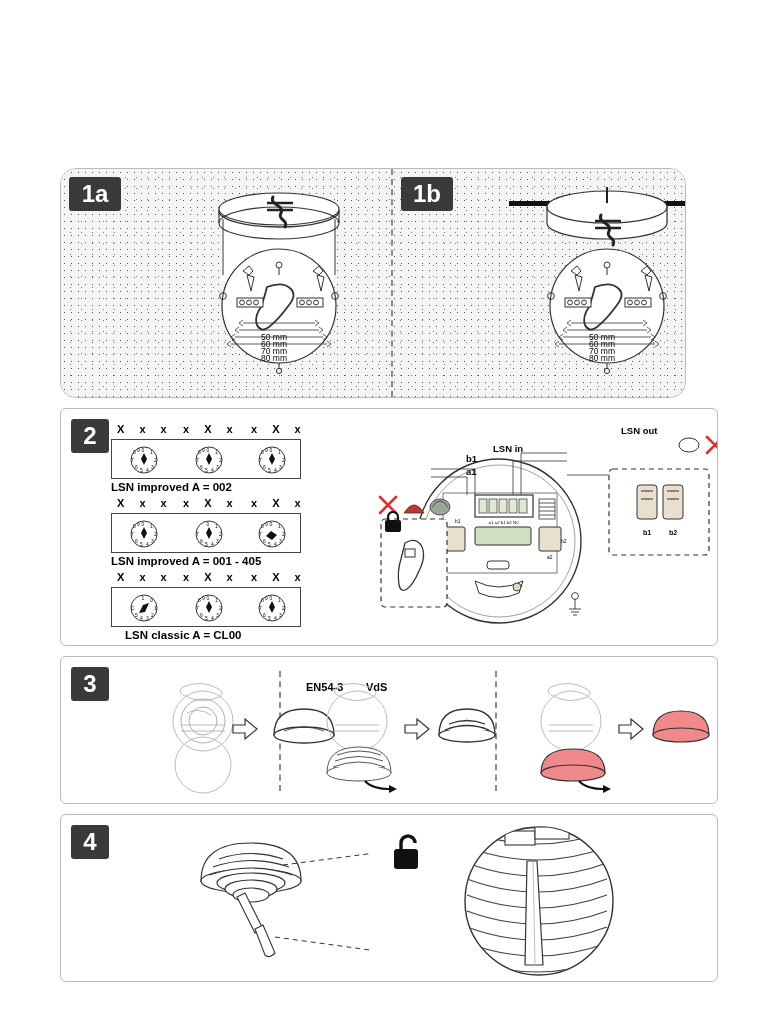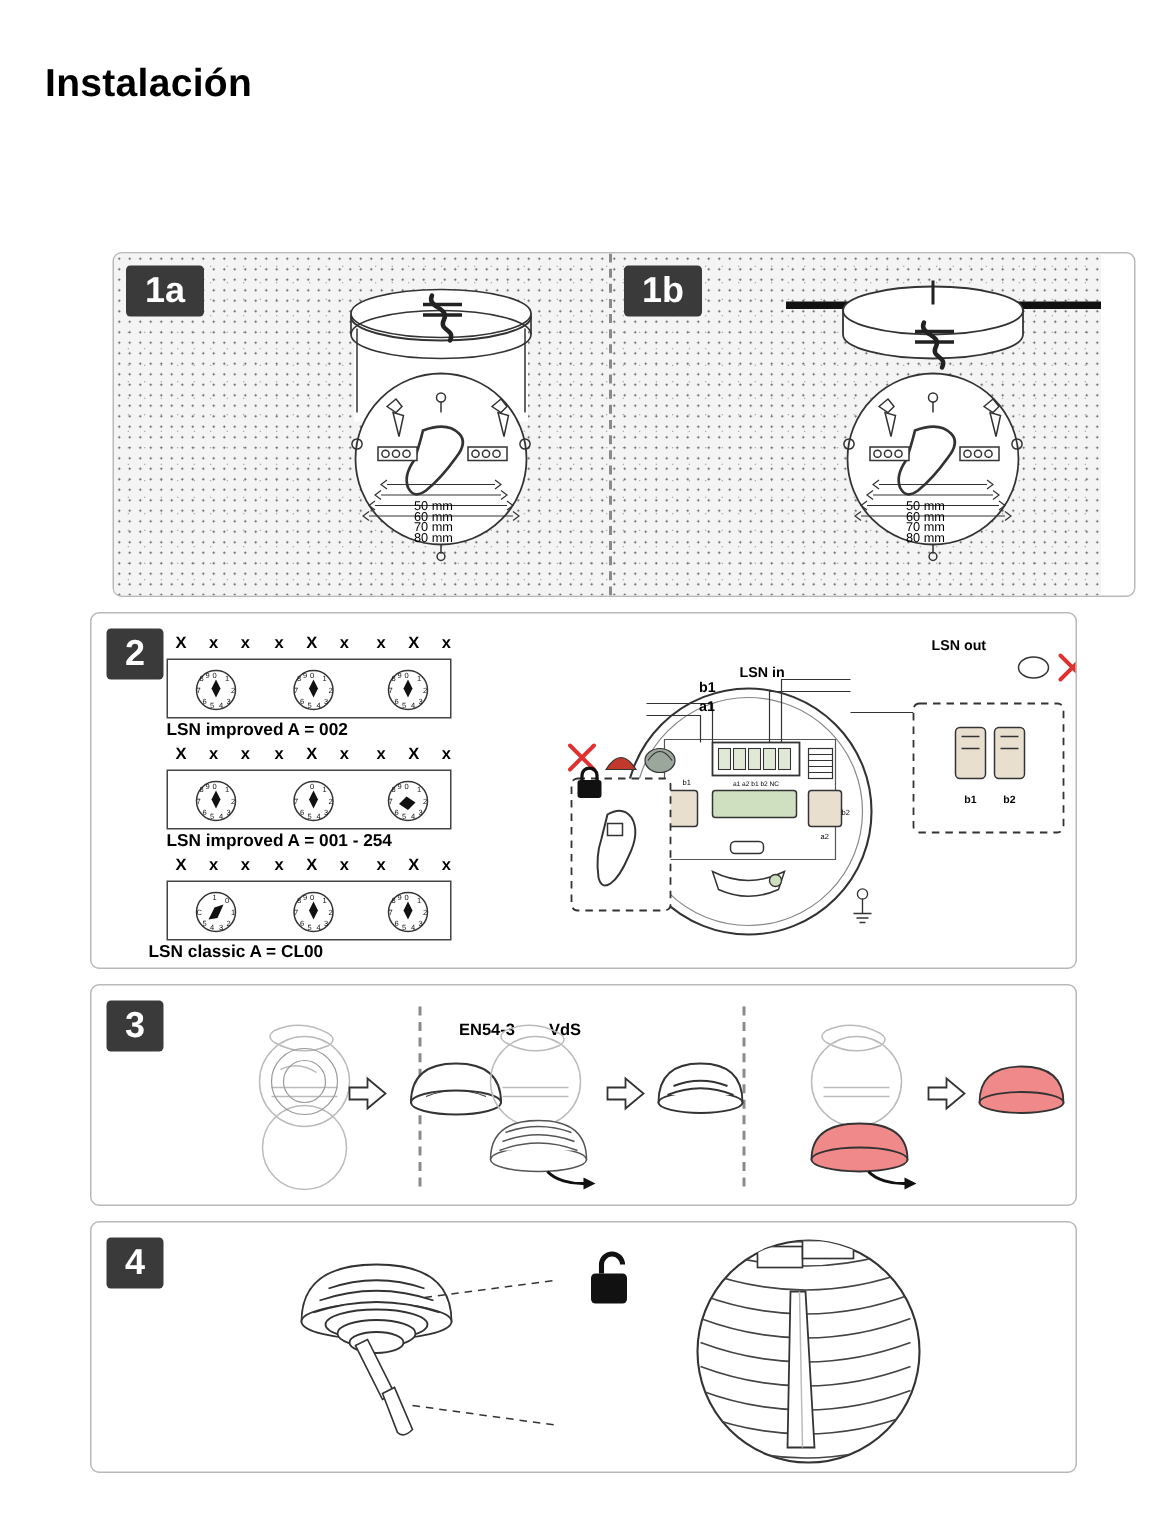--- a/index.html
+++ b/index.html
@@ -47,21 +47,21 @@
     width: 38px;
     height: 34px;
     display: flex;
     align-items: center;
     justify-content: center;
     border-radius: 3px;
     z-index: 20;
   }
 
   
-  #panel1 { left: 75px; top: 168px; width: 682px; height: 230px; }
+  #panel1 { left: 60px; top: 168px; width: 626px; height: 230px; border-radius: 16px; }
   .hatch {
     position: absolute;
     background-color: #f4f4f4;
     background-image:
       radial-gradient(#555 0.6px, transparent 0.7px),
       radial-gradient(#777 0.5px, transparent 0.6px);
     background-size: 7px 7px, 11px 11px;
     background-position: 0 0, 4px 3px;
   }
   .divider-dash {
@@ -112,21 +112,20 @@
     font-size: 9.5px;
     font-weight: bold;
     margin-left: 40px;
   }
 </style>
 </head>
 <body>
 
 <div class="page">
 
-  <div class="page-title">Instalación</div>
 
   <div class="panel" id="panel1">
 
     <div class="hatch" style="left:0;top:0;width:330px;height:228px;"></div>
 
     <div class="hatch" style="left:330px;top:0;width:328px;height:228px;"></div>
     <div class="divider-dash" style="left:330px;top:0;height:228px;"></div>
 
     <div class="step-badge" style="left:8px;top:8px;width:52px;">1a</div>
     <div class="step-badge" style="left:340px;top:8px;width:52px;">1b</div>
@@ -341,21 +340,21 @@
             <text x="-4" y="12">5</text>
               <text x="-9" y="9">6</text>
               <text x="-13" y="2">7</text>
             <text x="-11" y="-6">8</text>
               <text x="-7" y="-8">9</text>
             <path d="M5 1 L-1 -3 L-6 2 L0 6 Z" fill="#111"></path>
           </g>
         </g>
       </svg>
     </div>
-    <div class="sw-label" style="left:50px;top:146px;">LSN improved A = 001 - 254</div>
+    <div class="sw-label" style="left:50px;top:146px;">LSN improved A = 001 - 405</div>
 
     <div class="xrow" style="left:56px;top:162px;">X x x</div>
     <div class="xrow" style="left:122px;top:162px;">x X x</div>
     <div class="xrow" style="left:190px;top:162px;">x X x</div>
     <div class="sw-box" style="left:50px;top:178px;width:190px;height:40px;">
       <svg width="190" height="40" viewBox="0 0 190 40">
         <g font-size="5" font-family="Liberation Sans, sans-serif" fill="#111">
           <g transform="translate(32,20)">
             <circle r="13" fill="#fff" stroke="#333" stroke-width="1"></circle>
             <text x="-1" y="-8" text-anchor="middle">1</text>
@@ -392,21 +391,21 @@
             <text x="-4" y="12">5</text>
               <text x="-9" y="9">6</text>
               <text x="-13" y="2">7</text>
             <text x="-11" y="-6">8</text>
               <text x="-7" y="-8">9</text>
             <path d="M0 5 L-3 -1 L0 -7 L3 -1 Z" fill="#111"></path>
           </g>
         </g>
       </svg>
     </div>
-    <div class="sw-label" style="left:38px;top:220px;">LSN classic A = CL00</div>
+    <div class="sw-label" style="left:64px;top:220px;">LSN classic A = CL00</div>
 
     <svg style="position:absolute;left:310px;top:14px;" width="348" height="220" viewBox="0 0 348 220">
 
       <circle cx="128" cy="118" r="82" fill="#fff" stroke="#333" stroke-width="1.4"></circle>
       <circle cx="128" cy="118" r="76" fill="#fff" stroke="#888" stroke-width="0.8"></circle>
 
       <path d="M72 70 H186 V150 H72 Z" fill="none" stroke="#555" stroke-width="0.8"></path>
 
       <rect x="104" y="72" width="58" height="22" fill="#fff" stroke="#333" stroke-width="1.2"></rect>
       <g stroke="#333" stroke-width="0.7" fill="#dfe9d5">

